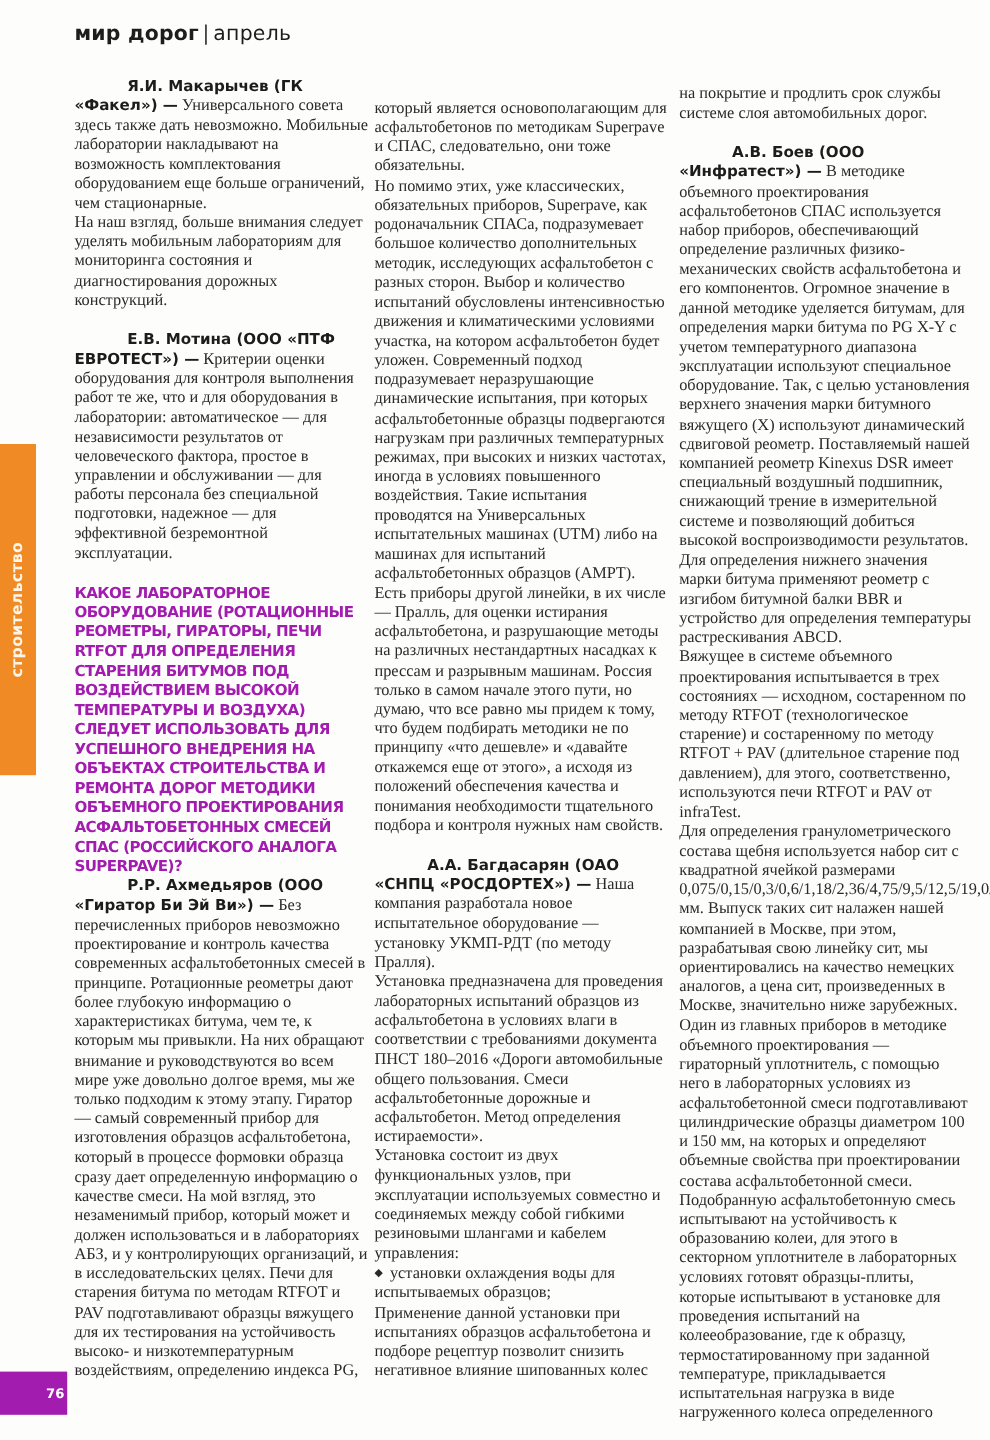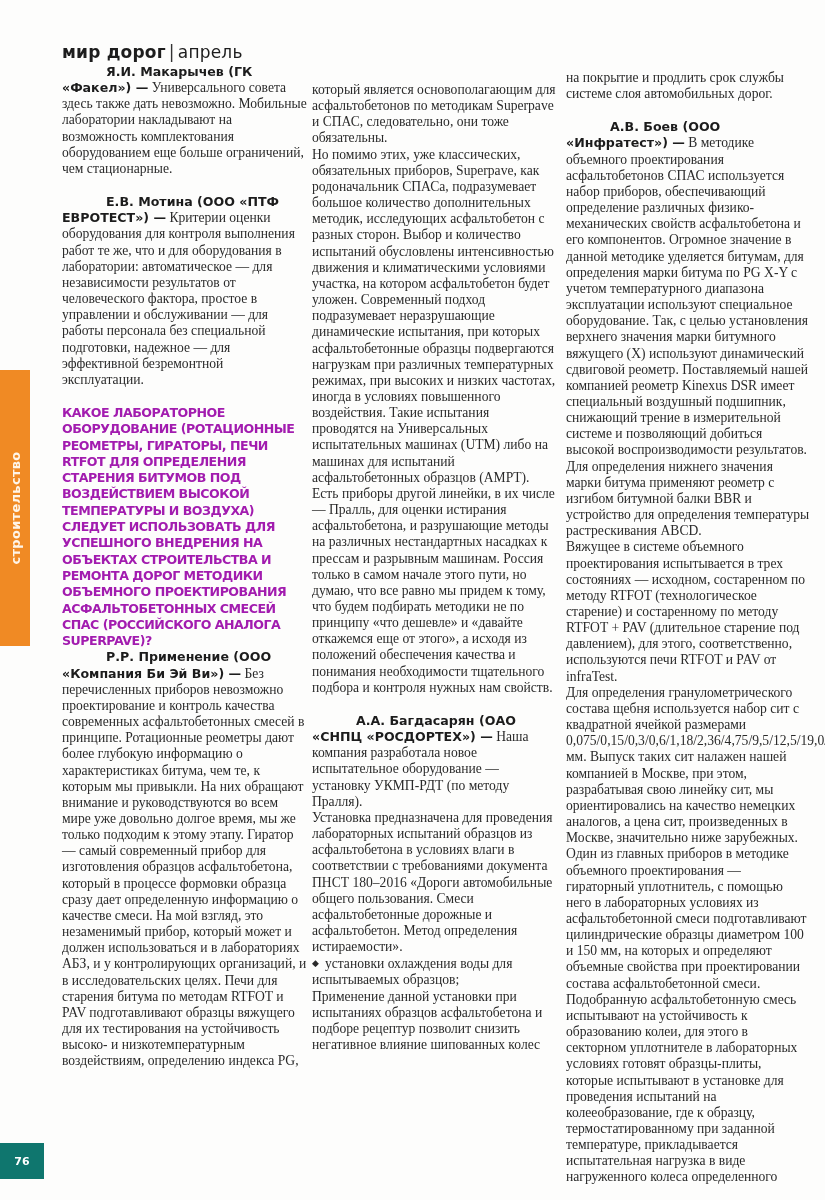--- a/index.html
+++ b/index.html
@@ -3,44 +3,44 @@
 <meta charset="utf-8">
 <style>
   html, body { margin: 0; padding: 0; }
   body {
     width: 825px; height: 1200px; position: relative; overflow: hidden;
     background: #fdfdfc;
     font-family: "Liberation Serif", "DejaVu Serif", serif;
     color: #2a2a2a;
   }
   .masthead {
-    position: absolute; left: 62px; top: 42px;
+    position: absolute; left: 62px; top: 18px;
     font-family: "DejaVu Sans", sans-serif; font-size: 17px; color: #1d1d1d;
     letter-spacing: 0.2px;
   }
   .masthead .brand { font-weight: bold; }
   .masthead .sep { font-weight: normal; margin: 0 3px; color: #333; }
   .masthead .issue { font-weight: normal; }
 
   .section-tab {
     position: absolute; left: 0; top: 370px; width: 30px; height: 276px;
     background: #f08a24;
   }
   .section-tab span {
     position: absolute; left: 50%; top: 50%;
     transform: translate(-50%, -50%) rotate(-90deg);
     white-space: nowrap; color: #fff5e8;
     font-family: "DejaVu Sans", sans-serif; font-size: 13px; font-weight: bold;
     letter-spacing: 0.3px;
   }
   .page-number {
-    position: absolute; left: 0; top: 1143px; width: 44px; height: 36px;
-    background: #0f766e; color: #fff;
+    position: absolute; left: 0; top: 1143px; width: 20px; height: 36px;
+    background: #a21caf; color: #fff;
     font-family: "DejaVu Sans", sans-serif; font-weight: bold; font-size: 11px;
-    display: flex; align-items: center; justify-content: center;
+    display: flex; align-items: center; justify-content: center; padding-left: 36px;
   }
 
   .col {
     position: absolute; top: 64px;
     font-size: 13.6px; line-height: 16.15px;
   }
   .col1 { left: 62px; width: 245px; top: 64px; }
   .col2 { left: 312px; width: 245px; top: 82px; }
   .col3 { left: 566px; width: 245px; top: 70px; }
 
@@ -70,41 +70,43 @@
 <div class="section-tab">
   <span>строительство</span>
 </div>
 
 <div class="page-number">76</div>
 
 <div class="col col1">
   <div class="block">
     <p><span class="speaker">Я.И. Макарычев (ГК «Факел») —</span>
        <span>Универсального совета здесь также дать невозможно. Мобильные лаборатории накладывают на возможность комплектования оборудованием еще больше ограничений, чем стационарные.</span></p>
+    <p>На наш взгляд, больше внимания следует уделять мобильным лабораториям для мониторинга состояния и диагностирования дорожных конструкций.</p>
   </div>
   <div class="block">
     <p><span class="speaker">Е.В. Мотина (ООО «ПТФ ЕВРОТЕСТ») —</span>
        <span>Критерии оценки оборудования для контроля выполнения работ те же, что и для оборудования в лаборатории: автоматическое — для независимости результатов от человеческого фактора, простое в управлении и обслуживании — для работы персонала без специальной подготовки, надежное — для эффективной безремонтной эксплуатации.</span></p>
   </div>
   <p class="question">Какое лабораторное оборудование (ротационные реометры, гираторы, печи RTFOT для определения старения битумов под воздействием высокой температуры и воздуха) следует использовать для успешного внедрения на объектах строительства и ремонта дорог методики объемного проектирования асфальтобетонных смесей СПАС (российского аналога Superpave)?</p>
   <div class="block">
-    <p><span class="speaker">Р.Р. Применение (ООО «Компания Би Эй Ви») —</span>
+    <p><span class="speaker">Р.Р. Ахмедьяров (ООО «Гиратор Би Эй Ви») —</span>
        <span>Без перечисленных приборов невозможно проектирование и контроль качества современных асфальтобетонных смесей в принципе. Ротационные реометры дают более глубокую информацию о характеристиках битума, чем те, к которым мы привыкли. На них обращают внимание и руководствуются во всем мире уже довольно долгое время, мы же только подходим к этому этапу. Гиратор — самый современный прибор для изготовления образцов асфальтобетона, который в процессе формовки образца сразу дает определенную информацию о качестве смеси. На мой взгляд, это незаменимый прибор, который может и должен использоваться и в лабораториях АБЗ, и у контролирующих организаций, и в исследовательских целях. Печи для старения битума по методам RTFOT и PAV подготавливают образцы вяжущего для их тестирования на устойчивость высоко- и низкотемпературным воздействиям, определению индекса PG,</span></p>
   </div>
 </div>
 
 <div class="col col2">
   <div class="block">
     <p>который является основополагающим для асфальтобетонов по методикам Superpave и СПАС, следовательно, они тоже обязательны.</p>
     <p>Но помимо этих, уже классических, обязательных приборов, Superpave, как родоначальник СПАСа, подразумевает большое количество дополнительных методик, исследующих асфальтобетон с разных сторон. Выбор и количество испытаний обусловлены интенсивностью движения и климатическими условиями участка, на котором асфальтобетон будет уложен. Современный подход подразумевает неразрушающие динамические испытания, при которых асфальтобетонные образцы подвергаются нагрузкам при различных температурных режимах, при высоких и низких частотах, иногда в условиях повышенного воздействия. Такие испытания проводятся на Универсальных испытательных машинах (UTM) либо на машинах для испытаний асфальтобетонных образцов (AMPT). Есть приборы другой линейки, в их числе — Пралль, для оценки истирания асфальтобетона, и разрушающие методы на различных нестандартных насадках к прессам и разрывным машинам. Россия только в самом начале этого пути, но думаю, что все равно мы придем к тому, что будем подбирать методики не по принципу «что дешевле» и «давайте откажемся еще от этого», а исходя из положений обеспечения качества и понимания необходимости тщательного подбора и контроля нужных нам свойств.</p>
   </div>
   <div class="block">
     <p><span class="speaker">А.А. Багдасарян (ОАО «СНПЦ «РОСДОРТЕХ») —</span>
        <span>Наша компания разработала новое испытательное оборудование — установку УКМП-РДТ (по методу Пралля).</span></p>
     <p>Установка предназначена для проведения лабораторных испытаний образцов из асфальтобетона в условиях влаги в соответствии с требованиями документа ПНСТ 180–2016 «Дороги автомобильные общего пользования. Смеси асфальтобетонные дорожные и асфальтобетон. Метод определения истираемости».</p>
+    <p>Установка состоит из двух функциональных узлов, при эксплуатации используемых совместно и соединяемых между собой гибкими резиновыми шлангами и кабелем управления:</p>
     <p class="bullet"><span class="mark">◆</span><span>установки охлаждения воды для испытываемых образцов;</span></p>
     <p>Применение данной установки при испытаниях образцов асфальтобетона и подборе рецептур позволит снизить негативное влияние шипованных колес</p>
   </div>
 </div>
 
 <div class="col col3">
   <div class="block">
     <p>на покрытие и продлить срок службы системе слоя автомобильных дорог.</p>
   </div>
   <div class="block">

